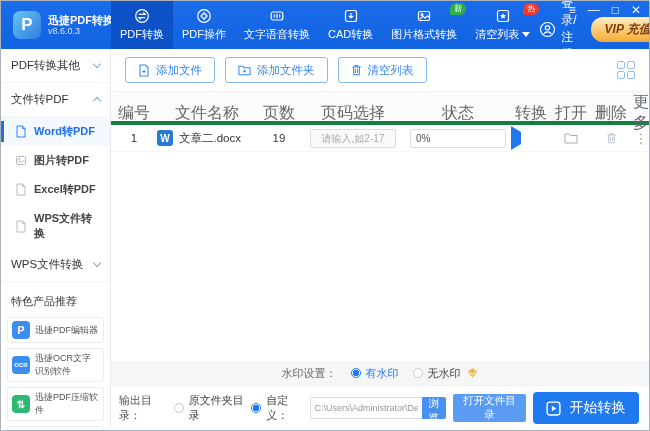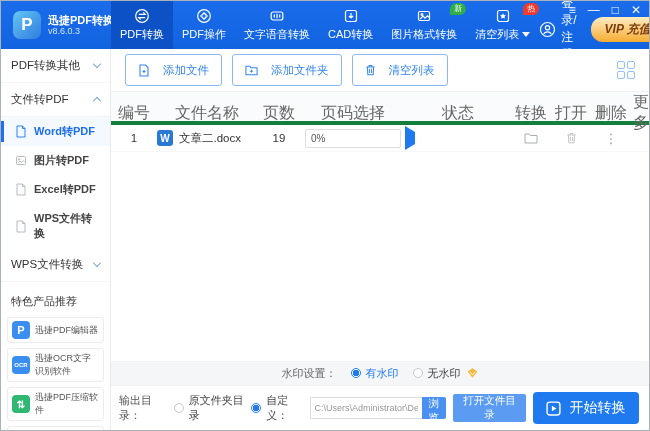--- a/index.html
+++ b/index.html
@@ -44,21 +44,21 @@
   .side-item.active { color:#1e6fe8; background:#f4f8ff; }
   .side-item.active::before { content:""; position:absolute; left:0; top:4px; bottom:4px; width:3px; background:#1e6fe8; }
   .promo { margin-top:auto; padding:8px 6px 4px; }
   .promo-header { font-size:11px; color:#333; padding:4px 4px 8px; }
   .promo-item { display:flex; align-items:center; gap:5px; border:1px solid #ececee; border-radius:3px; padding:3px 4px; margin-bottom:5px; cursor:pointer; color:#555; font-size:9px; }
   .promo-ico { width:18px; height:18px; border-radius:4px; flex-shrink:0; color:#fff; font-weight:bold; display:flex; align-items:center; justify-content:center; }
 
   
   .main { flex:1; display:flex; flex-direction:column; min-width:0; }
   .toolbar { height:42px; display:flex; align-items:center; gap:10px; padding:0 14px; }
-  .tool-btn { display:flex; align-items:center; gap:13px; border:1px solid #8ab8f2; color:#3585f0; background:#fff; border-radius:3px; height:32px; padding:0 12px; font-size:11.5px; cursor:pointer; }
+  .tool-btn { display:flex; align-items:center; gap:6px; border:1px solid #8ab8f2; color:#3585f0; background:#fff; border-radius:3px; height:26px; padding:0 12px; font-size:11.5px; cursor:pointer; }
   .grid-icon { margin-left:auto; display:grid; grid-template-columns:8px 8px; grid-gap:2px; cursor:pointer; }
   .grid-icon i { width:8px; height:8px; border:1.5px solid #93c0f2; border-radius:2px; display:block; }
 
   .grid-cols { display:grid; grid-template-columns:46px 100px 44px 104px 106px 40px 40px 40px 20px; align-items:center; }
   .thead { height:34px; background:#fafbfc; border-top:1px solid #f0f1f3; border-bottom:4px solid #15803d; color:#666; font-size:16px; }
   .thead > div { text-align:center; }
   .trow { height:27px; font-size:11.5px; color:#333; border-bottom:1px solid #f6f7f8; }
   .c-center { text-align:center; }
   .c-file { display:flex; align-items:center; gap:6px; }
   .wicon { width:16px; height:16px; border-radius:3px; background:#2a7ad4; color:#fff; font-size:10px; font-weight:bold; display:flex; align-items:center; justify-content:center; flex-shrink:0; }
@@ -304,20 +304,21 @@
         <div>更多</div>
       </div>
 
       <div class="trow grid-cols">
         <div class="c-center">1</div>
         <div class="c-file">
           <span class="wicon">W</span>
           <span>文章二.docx</span>
         </div>
         <div class="c-center">19</div>
+        <input class="page-input" placeholder="请输入,如2-17" style="">
         <div class="progress">0%</div>
         <div><span class="play-tri"></span></div>
         <div class="cell-ico">
           <svg width="14" height="12" viewBox="0 0 14 12" fill="none" stroke="#a7adb5" stroke-width="1">
               <path d="M1 2h4.2l1.2 1.5H13V11H1z"></path>
             </svg>
         </div>
         <div class="cell-ico">
           <svg width="11" height="12" viewBox="0 0 12 13" fill="none" stroke="#b9bfc5" stroke-width="1">
               <path d="M1.5 3.2h9M4.5 3V1.6h3V3M2.6 3.2l.5 8.6h5.8l.5-8.6M4.8 5.2v4.6M7.2 5.2v4.6"></path>

